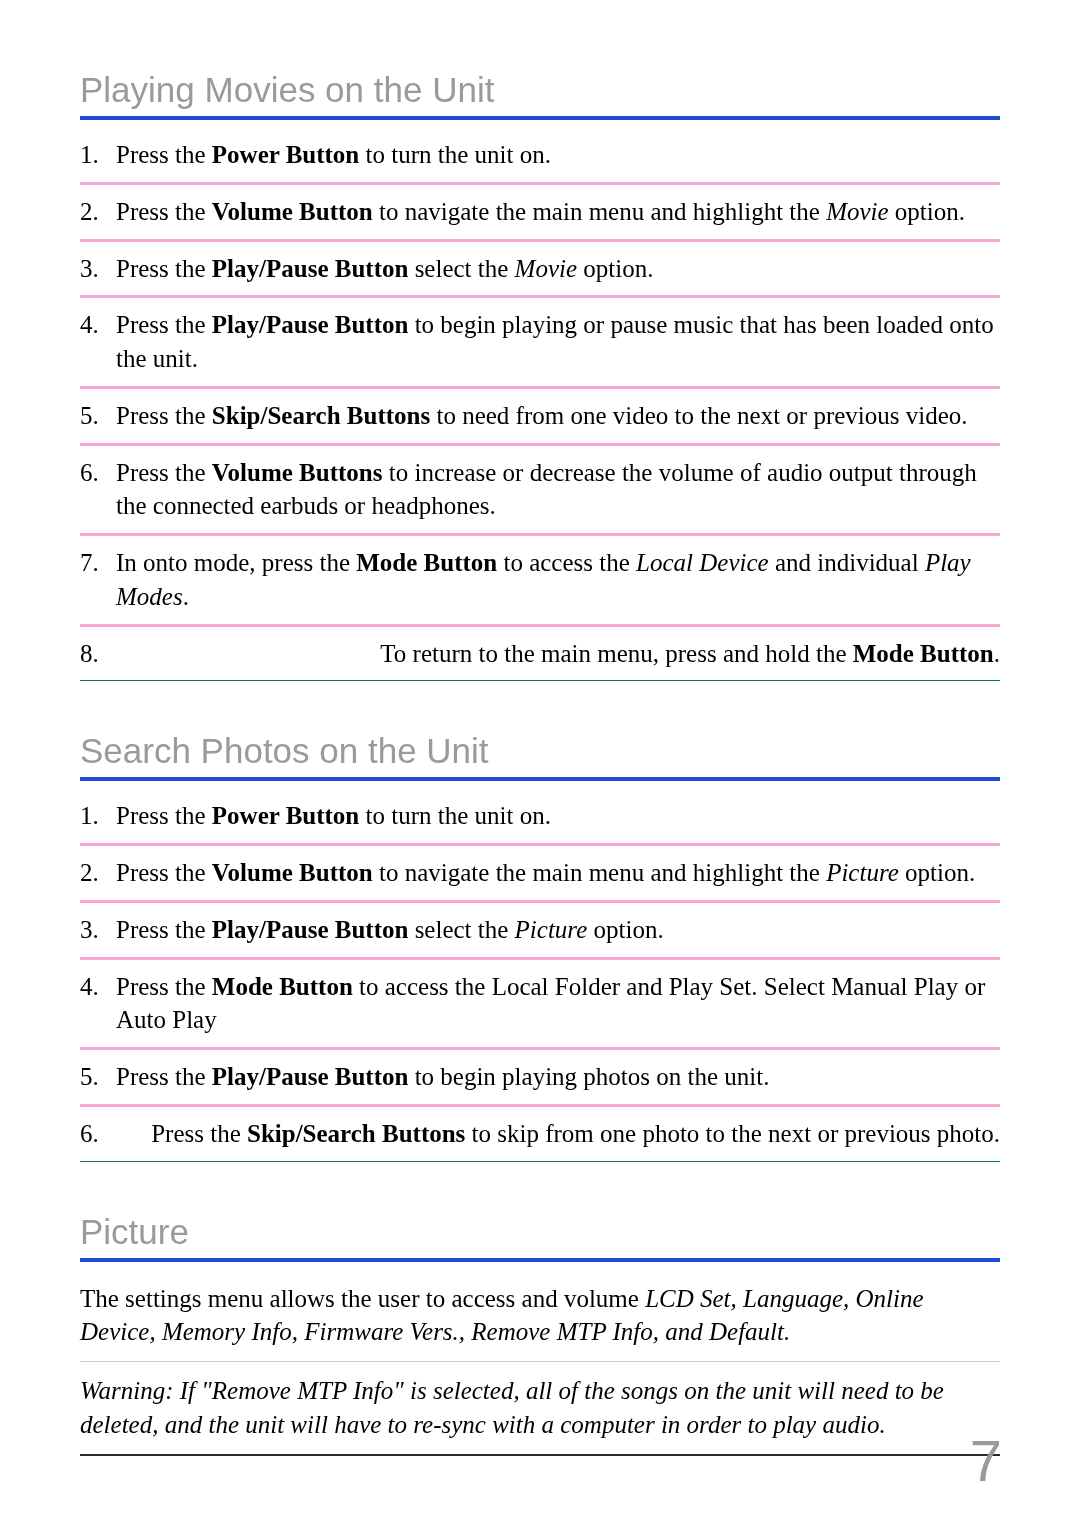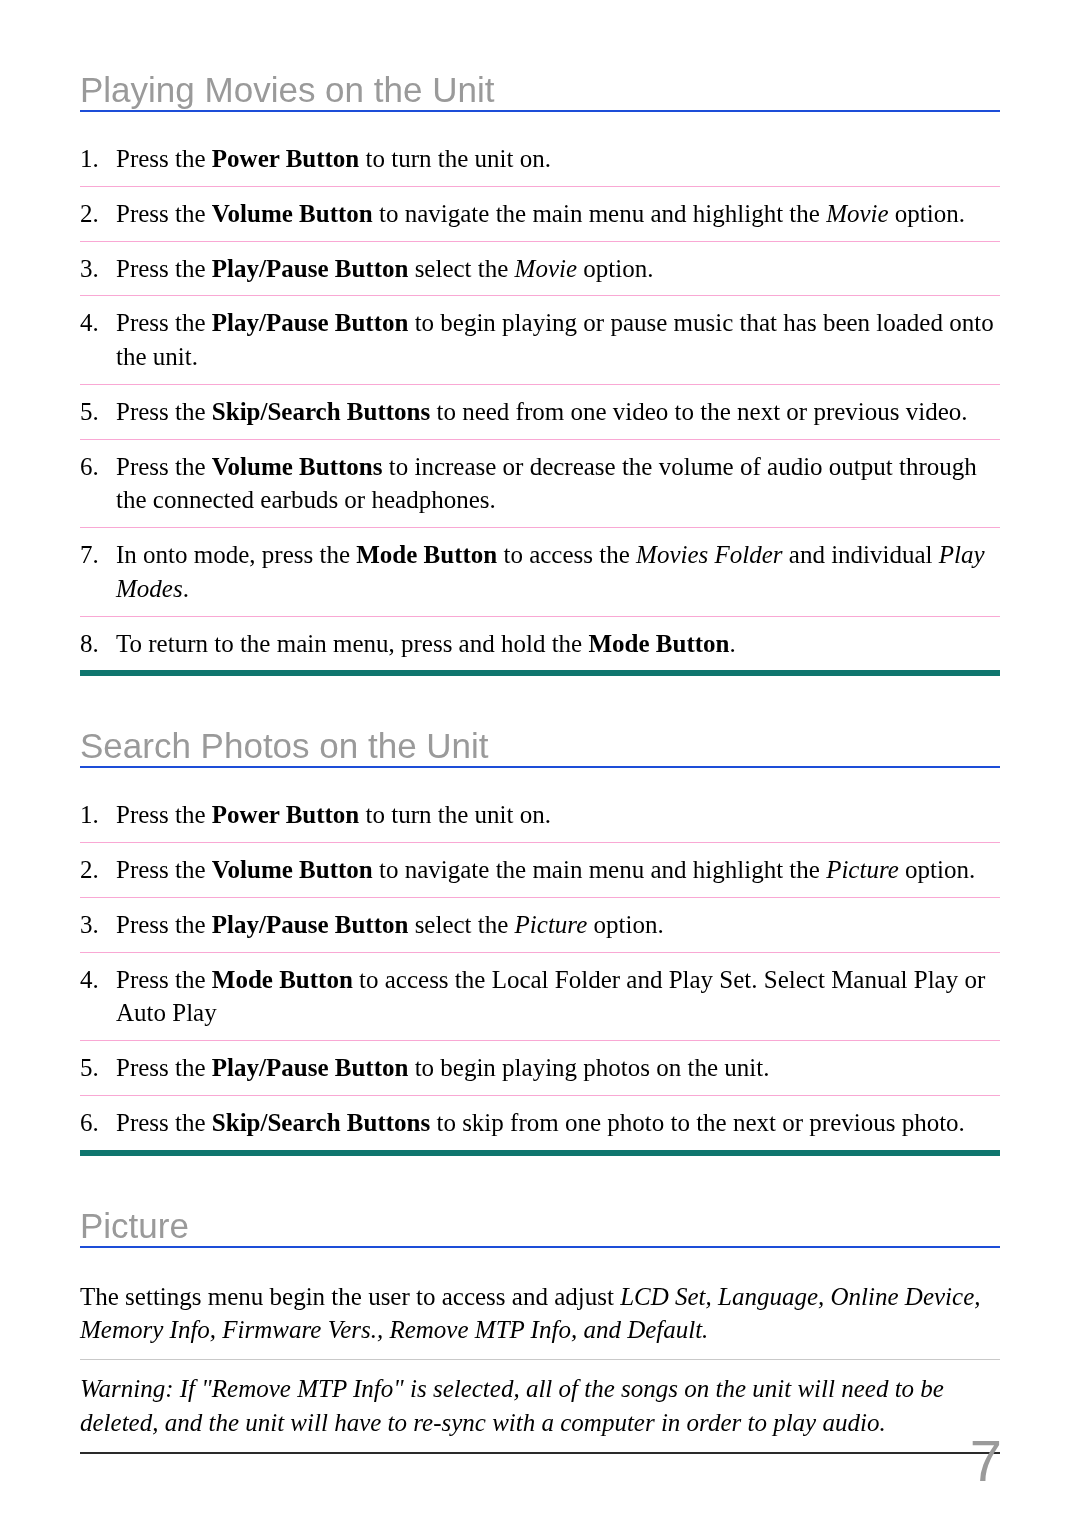--- a/index.html
+++ b/index.html
@@ -10,55 +10,56 @@
     font-family: Georgia, 'Times New Roman', serif;
     color: #000000;
     padding: 60px 80px 40px 80px;
     position: relative;
   }
   .section-heading {
     font-family: Arial, Helvetica, sans-serif;
     font-size: 35px;
     font-weight: 400;
     color: #9a9a9a;
-    border-bottom: 2px solid #1d4ed8;
-    margin-bottom: 20px;
+    border-bottom: 4px solid #1d4ed8;
+    padding-bottom: 6px;
+    margin-bottom: 8px;
     margin-top: 10px;
   }
   .section-heading.mt { margin-top: 50px; }
   ol.steps {
     list-style: none;
     counter-reset: step;
     margin-left: 0;
   }
   ol.steps > li {
     counter-increment: step;
     font-size: 25px;
     line-height: 1.35;
-    border-bottom: 1px solid #f9a8d4;
+    border-bottom: 3px solid #f9a8d4;
     padding: 10px 0 10px 36px;
     position: relative;
     font-family: 'Times New Roman', Times, serif;
   }
   ol.steps > li::before {
     content: counter(step) ".";
     position: absolute;
     left: 0;
     top: 10px;
     font-family: 'Times New Roman', Times, serif;
   }
   ol.steps > li .sub {
     display: block;
     border-top: 1px solid #c9c9c9;
     margin-top: 10px;
     padding-top: 10px;
     margin-left: -36px;
     padding-left: 36px;
   }
-  ol.steps > li:last-child { border-bottom: 6px solid #0f766e; }
+  ol.steps > li:last-child { border-bottom: 1px solid #0f766e; text-align: right; }
   .bold { font-weight: bold; }
   .ital { font-style: italic; }
   .para {
     font-size: 25px;
     line-height: 1.35;
     font-family: 'Times New Roman', Times, serif;
     border-bottom: 1px solid #c9c9c9;
     padding: 12px 0;
   }
   .warning {
@@ -92,21 +93,21 @@
   <li>
     <span>Press the </span><span class="bold">Play/Pause Button</span><span> to begin playing or pause music that has been loaded onto the unit.</span>
   </li>
   <li>
     <span>Press the </span><span class="bold">Skip/Search Buttons</span><span> to need from one video to the next or previous video.</span>
   </li>
   <li>
     <span>Press the </span><span class="bold">Volume Buttons</span><span> to increase or decrease the volume of audio output through the connected earbuds or headphones.</span>
   </li>
   <li>
-    <span>In onto mode, press the </span><span class="bold">Mode Button</span><span> to access the </span><span class="ital">Movies Folder</span><span> and individual </span><span class="ital">Play Modes</span><span>.</span>
+    <span>In onto mode, press the </span><span class="bold">Mode Button</span><span> to access the </span><span class="ital">Local Device</span><span> and individual </span><span class="ital">Play Modes</span><span>.</span>
   </li>
   <li>
     <span>To return to the main menu, press and hold the </span><span class="bold">Mode Button</span><span>.</span>
   </li>
 </ol>
 
 <h2 class="section-heading mt">Search Photos on the Unit</h2>
 <ol class="steps">
   <li>
     <span>Press the </span><span class="bold">Power Button</span><span> to turn the unit on.</span>
@@ -123,17 +124,17 @@
   <li>
     <span>Press the </span><span class="bold">Play/Pause Button</span><span> to begin playing photos on the unit.</span>
   </li>
   <li>
     <span>Press the </span><span class="bold">Skip/Search Buttons</span><span> to skip from one photo to the next or previous photo.</span>
   </li>
 </ol>
 
 <h2 class="section-heading mt">Picture</h2>
 <p class="para">
-  <span>The settings menu begin the user to access and adjust </span><span class="ital">LCD Set, Language, Online Device, Memory Info, Firmware Vers., Remove MTP Info, and Default.</span>
+  <span>The settings menu allows the user to access and volume </span><span class="ital">LCD Set, Language, Online Device, Memory Info, Firmware Vers., Remove MTP Info, and Default.</span>
 </p>
 <p class="para warning">Warning:  If "Remove MTP Info" is selected, all of the songs on the unit will need to be deleted, and the unit will have to re-sync with a computer in order to play audio.</p>
 
 <div class="page-number">7</div>
 
 </body></html>

